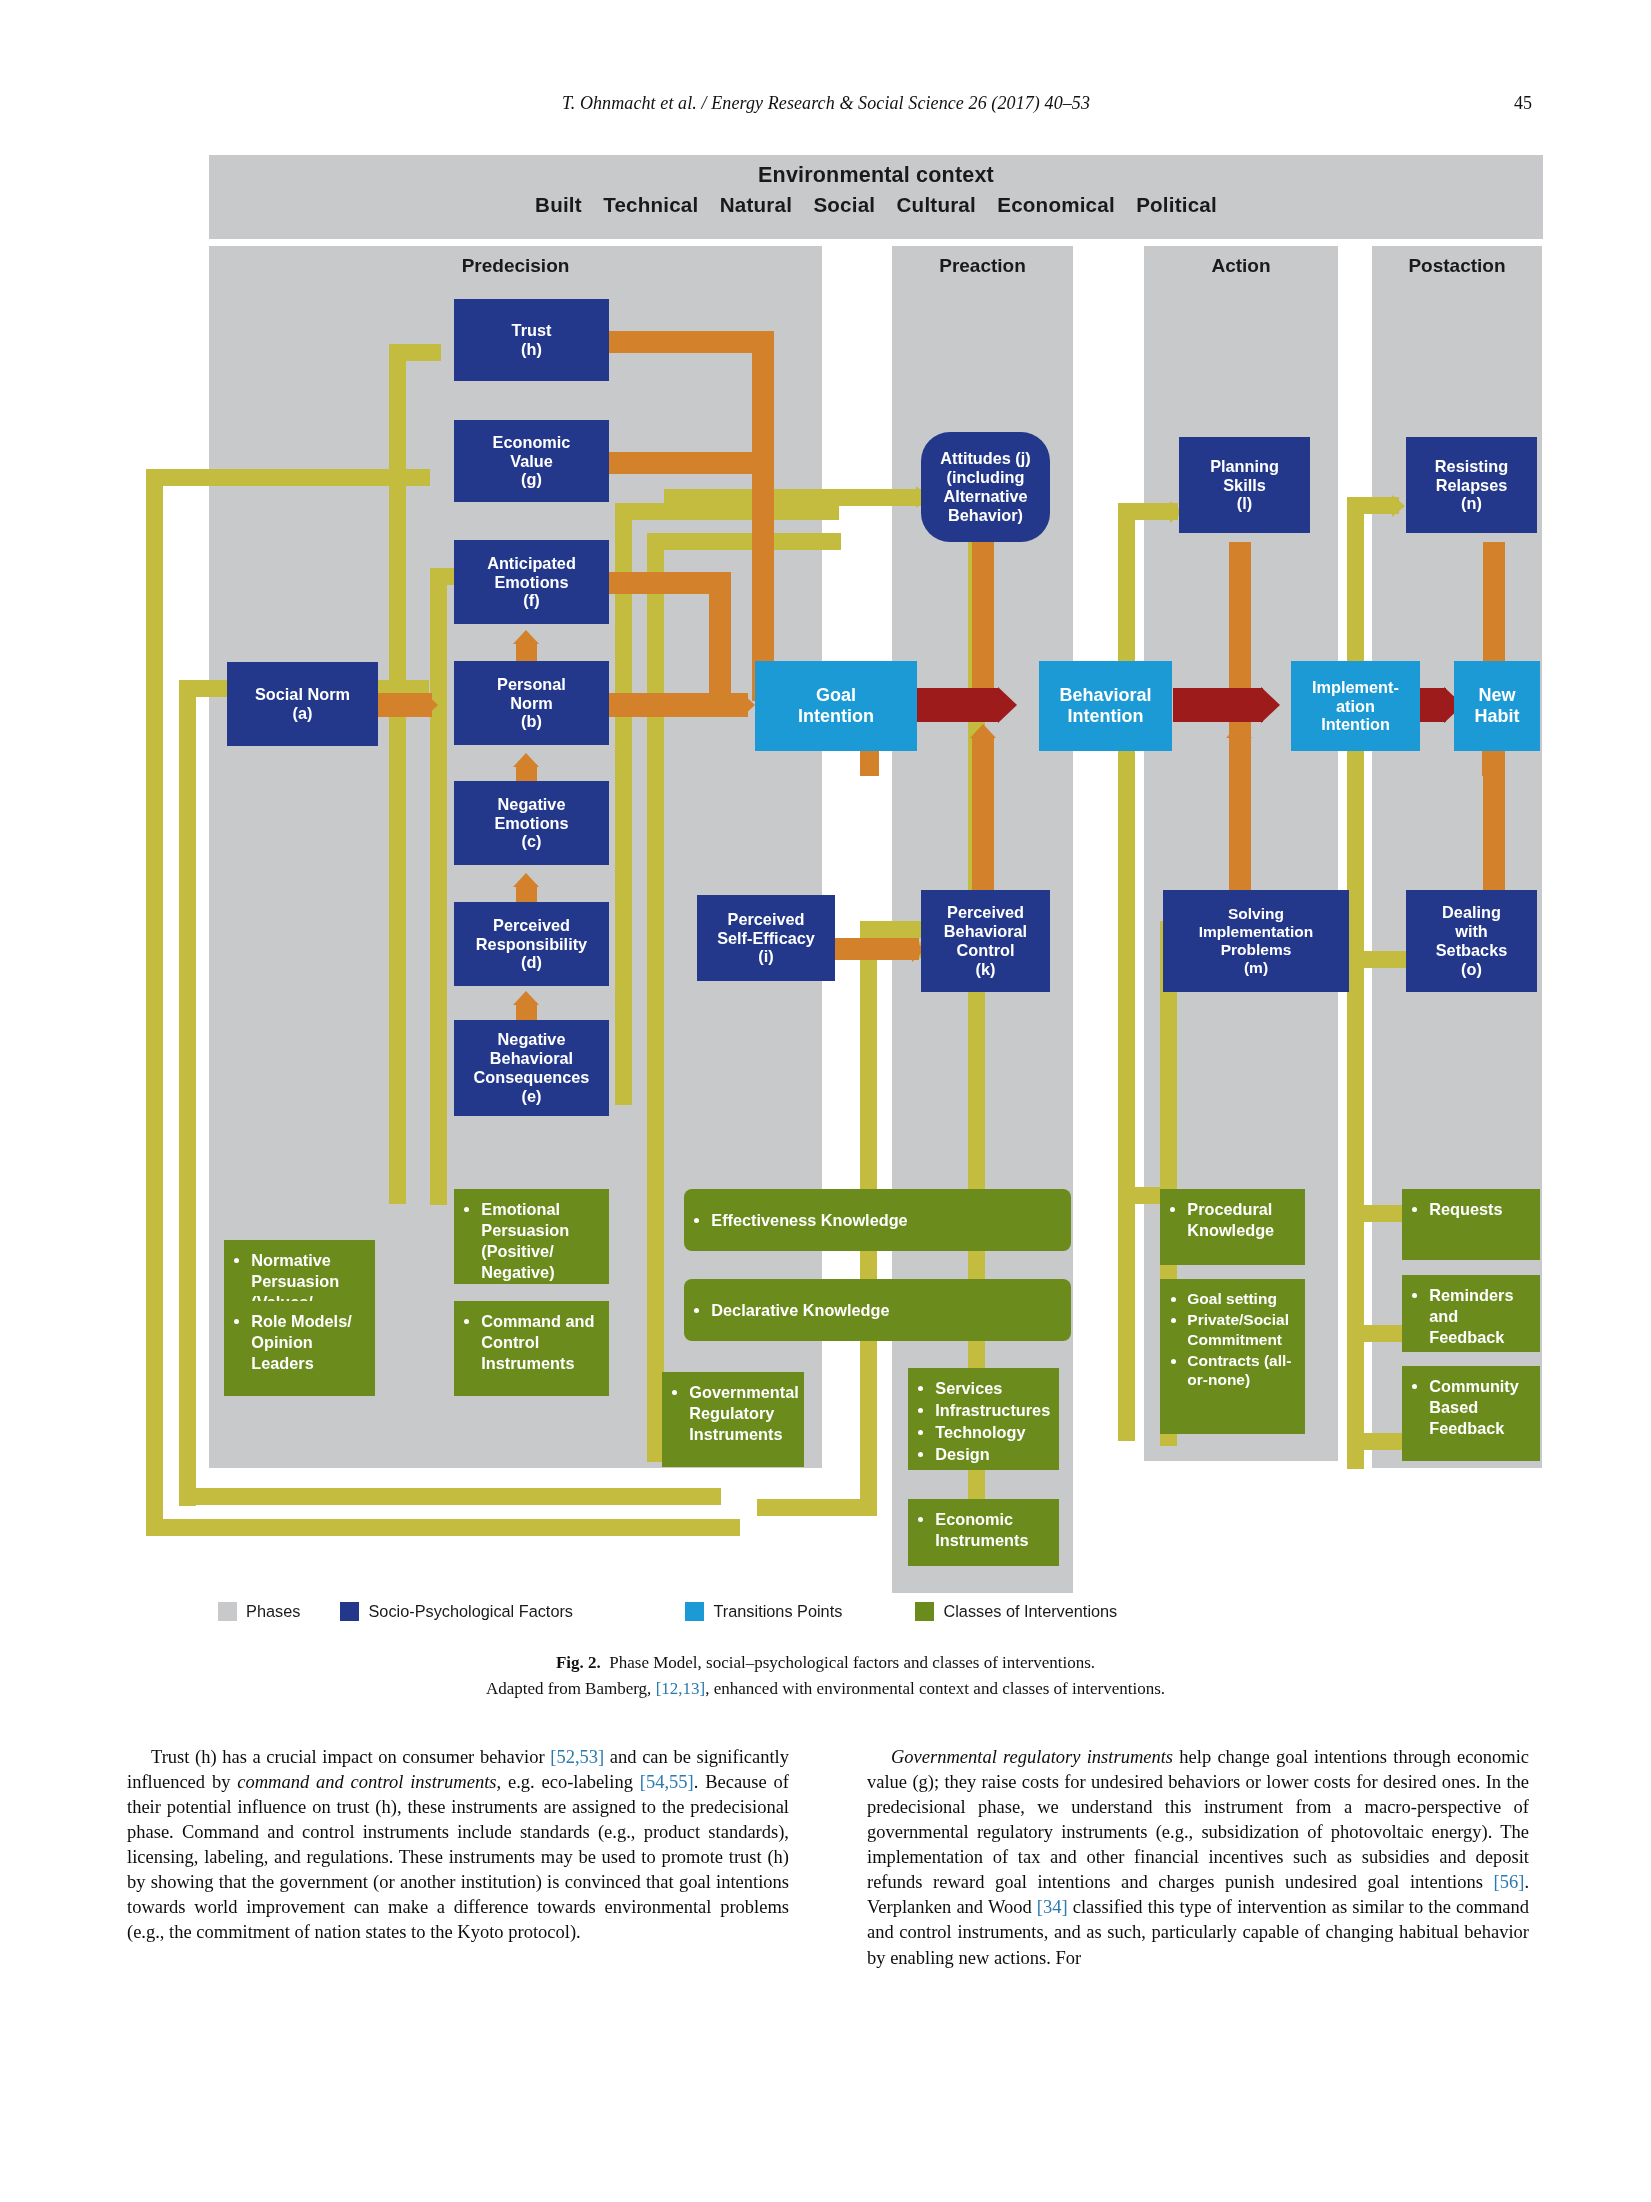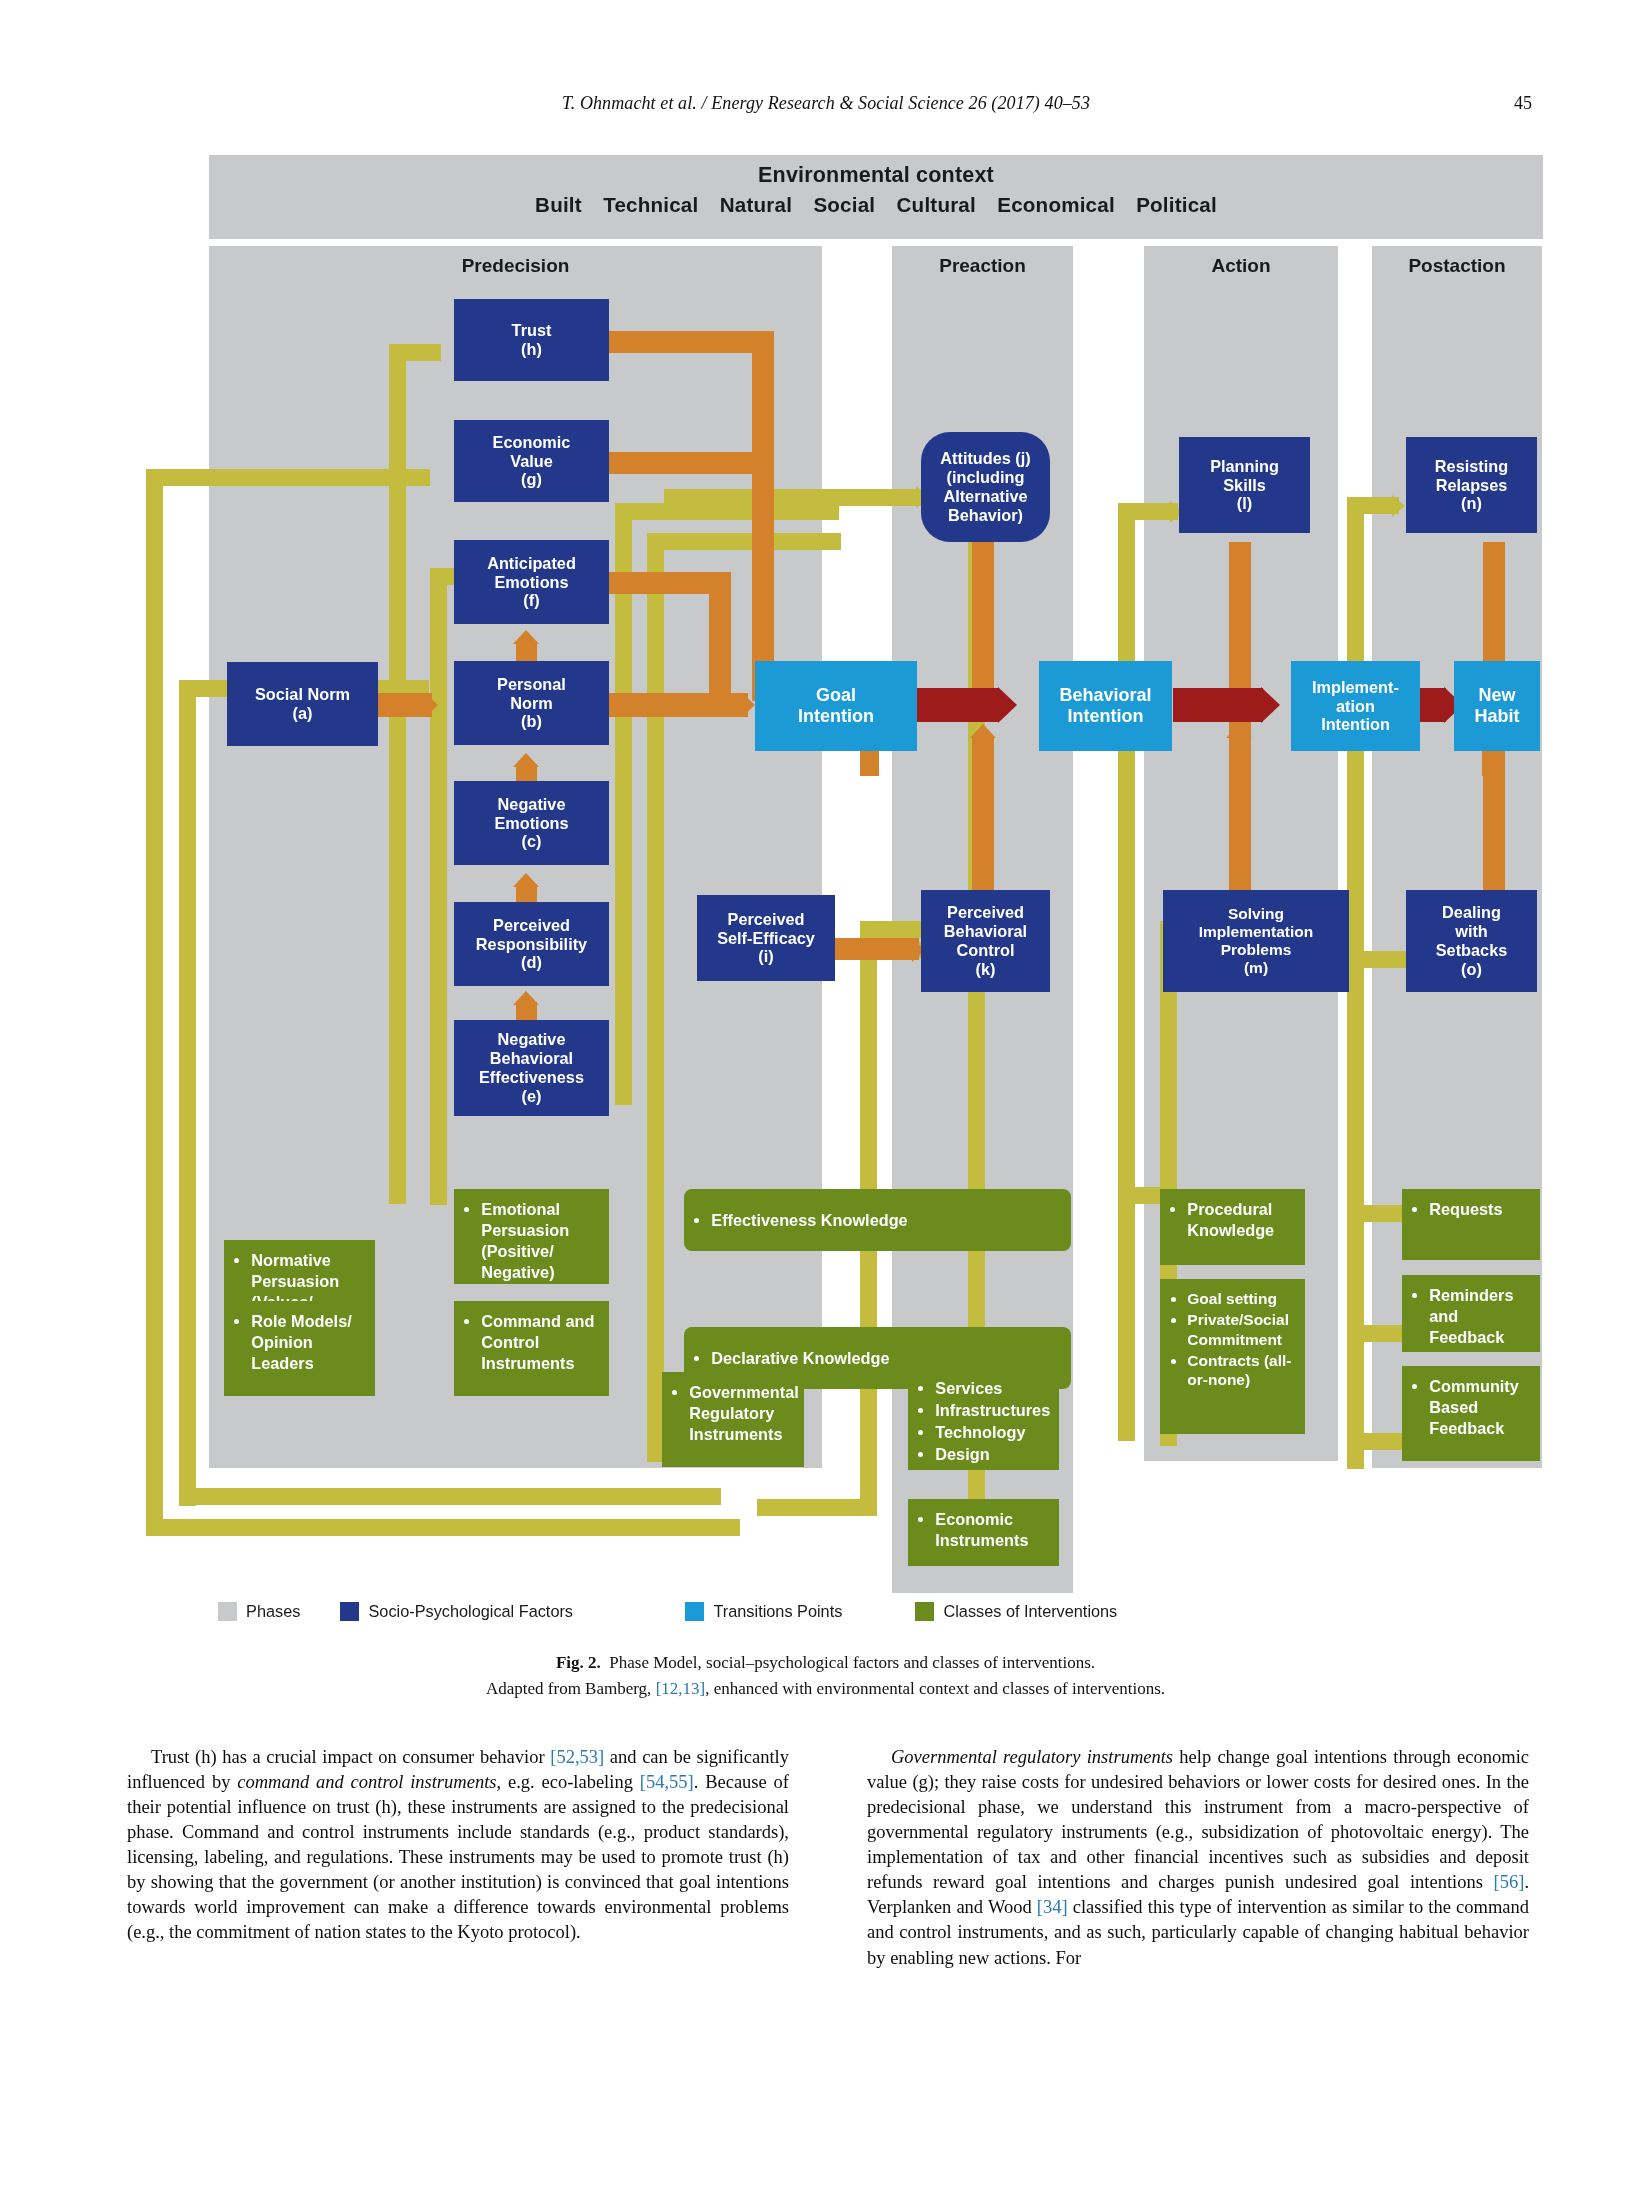--- a/index.html
+++ b/index.html
@@ -276,21 +276,21 @@
 
   <div class="nbox" style="left:454px; top:902px; width:155px; height:84px; flex-direction:column;">
     <span>Perceived</span>
     <span>Responsibility</span>
     <span>(d)</span>
   </div>
 
   <div class="nbox" style="left:454px; top:1020px; width:155px; height:96px; flex-direction:column;">
     <span>Negative</span>
     <span>Behavioral</span>
-    <span>Effectiveness</span>
+    <span>Consequences</span>
     <span>(e)</span>
   </div>
 
   <div class="nbox" style="left:697px; top:895px; width:138px; height:86px; flex-direction:column;">
     <span>Perceived</span>
     <span>Self-Efficacy</span>
     <span>(i)</span>
   </div>
 
   <div class="nbox" style="left:921px; top:432px; width:129px; height:110px; flex-direction:column;border-radius:29px;">
@@ -377,21 +377,21 @@
         <li>Command and Control Instruments</li>
       </ul>
   </div>
 
   <div class="gbox centerv" style="left:684px; top:1189px; width:387px; height:62px;">
     <ul>
         <li>Effectiveness Knowledge</li>
       </ul>
   </div>
 
-  <div class="gbox centerv" style="left:684px; top:1279px; width:387px; height:62px;margin-top:48px;">
+  <div class="gbox centerv" style="left:684px; top:1279px; width:387px; height:62px;">
     <ul>
         <li>Declarative Knowledge</li>
       </ul>
   </div>
 
   <div class="gbox" style="left:662px; top:1372px; width:142px; height:95px;">
     <ul>
         <li>Governmental Regulatory Instruments</li>
       </ul>
   </div>

